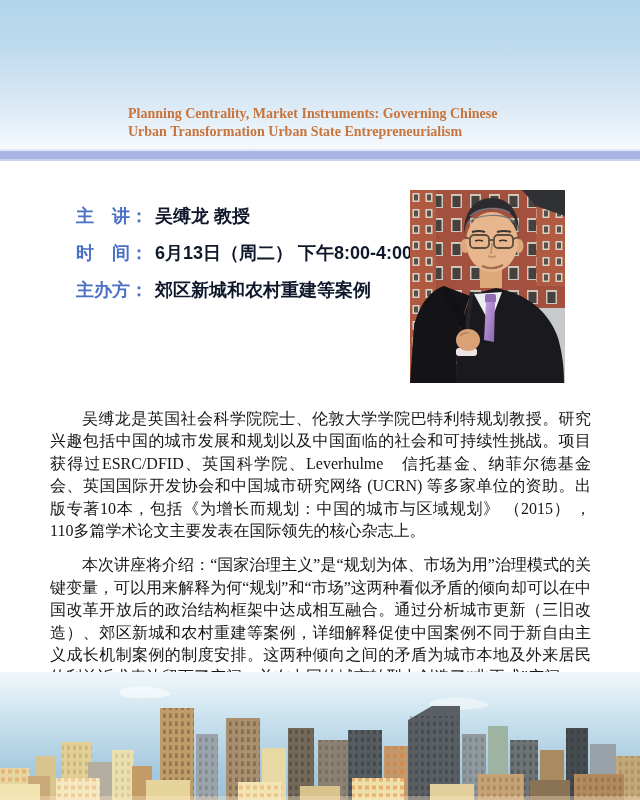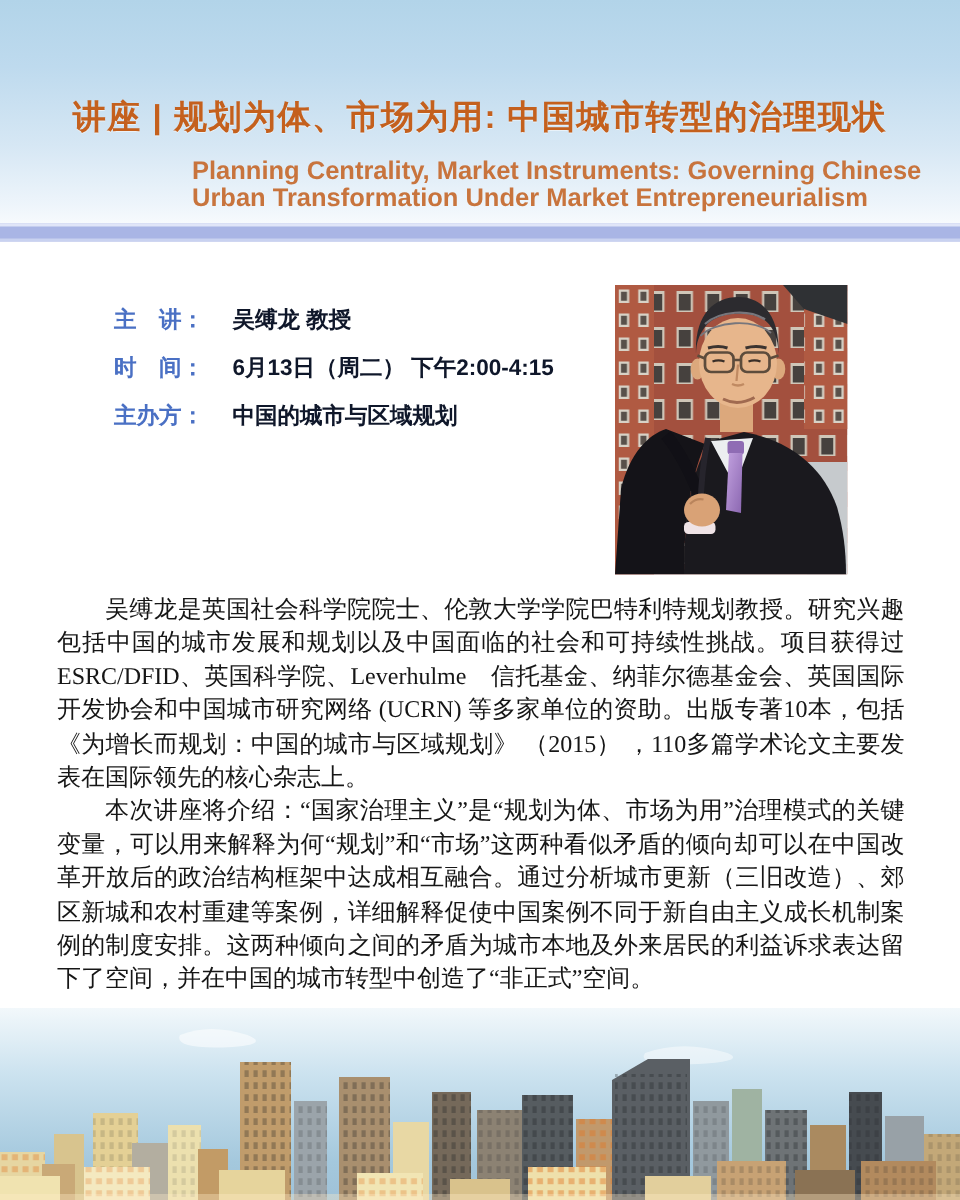--- a/index.html
+++ b/index.html
@@ -13,71 +13,70 @@
     position:absolute;top:0;left:0;width:640px;height:149px;
     background:linear-gradient(to bottom,#b2d4e9 0%,#bedaee 30%,#d6e7f4 65%,#eef5fb 92%,#f7fafd 100%);
   }
   .title-zh{
     position:absolute;top:63px;left:0;width:640px;text-align:center;
     font-size:22px;font-weight:bold;color:#c4601d;letter-spacing:1px;
     text-shadow:0 1px 0 rgba(255,255,255,.5);
   }
   .title-en{
     position:absolute;top:105px;left:128px;
-    font-size:17px;font-weight:bold;color:#c8743d;line-height:18px;
+    font-size:14px;font-weight:bold;color:#c8743d;line-height:18px;font-family:Liberation Serif, serif;
   }
   .band{
     position:absolute;top:149px;left:0;width:640px;height:8px;
     background:#a9b5e5;
     border-top:2px solid #e0e5f8;border-bottom:2px solid #c9d2f0;
   }
   
   .info{position:absolute;top:204px;left:76px;}
-  .info-row{display:flex;align-items:flex-start;margin-bottom:13px;font-size:15px;font-weight:bold;}
+  .info-row{display:flex;align-items:flex-start;margin-bottom:13px;font-size:18px;font-weight:bold;}
   .info-row.tight{margin-top:-4px;}
   .info-label{width:79px;color:#4a70c4;white-space:pre;flex:0 0 79px;}
   .info-value{color:#0f172a;white-space:pre;}
   
   .photo{position:absolute;top:190px;left:410px;width:155px;height:193px;}
   .photo svg{display:block;}
   
   .content{
     position:absolute;top:396px;left:38px;width:565px;
     font-family:"Liberation Serif","DejaVu Serif",serif;
     font-size:16px;line-height:22.4px;color:#161616;text-align:justify;
   }
-  .content p{margin:0;text-indent:2em;}
+  .content p{margin:12px;text-indent:2em;}
   
   .skyline{position:absolute;left:0;bottom:0;width:640px;height:128px;}
   .skyline svg{display:block;}
 </style>
 </head>
 <body>
 
 <div class="header">
-  <div class="title-zh">讲座 | 规划为体、市场为用: 中国城市转型的治理现状</div>
   <div class="title-en">
     <div>Planning Centrality, Market Instruments: Governing Chinese</div>
-    <div>Urban Transformation Under Market Entrepreneurialism</div>
+    <div>Urban Transformation Urban State Entrepreneurialism</div>
   </div>
 </div>
 <div class="band"></div>
 
 <div class="info">
   <div class="info-row">
     <span class="info-label">主　讲：</span>
     <span class="info-value">吴缚龙 教授</span>
   </div>
   <div class="info-row">
     <span class="info-label">时　间：</span>
-    <span class="info-value">6月13日（周二） 下午2:00-4:15</span>
+    <span class="info-value">6月13日（周二） 下午8:00-4:00</span>
   </div>
   <div class="info-row">
     <span class="info-label">主办方：</span>
-    <span class="info-value">中国的城市与区域规划</span>
+    <span class="info-value">郊区新城和农村重建等案例</span>
   </div>
 </div>
 
 <div class="photo">
   <svg width="155" height="193" viewBox="0 0 155 193" xmlns="http://www.w3.org/2000/svg">
     <defs>
       <pattern id="bw" width="19" height="24" patternUnits="userSpaceOnUse">
         <rect width="19" height="24" fill="#a3503e"></rect>
         <rect x="3" y="4" width="11" height="14" fill="#cfc6b8"></rect>
         <rect x="4.5" y="6" width="8" height="11" fill="#46413e"></rect>

